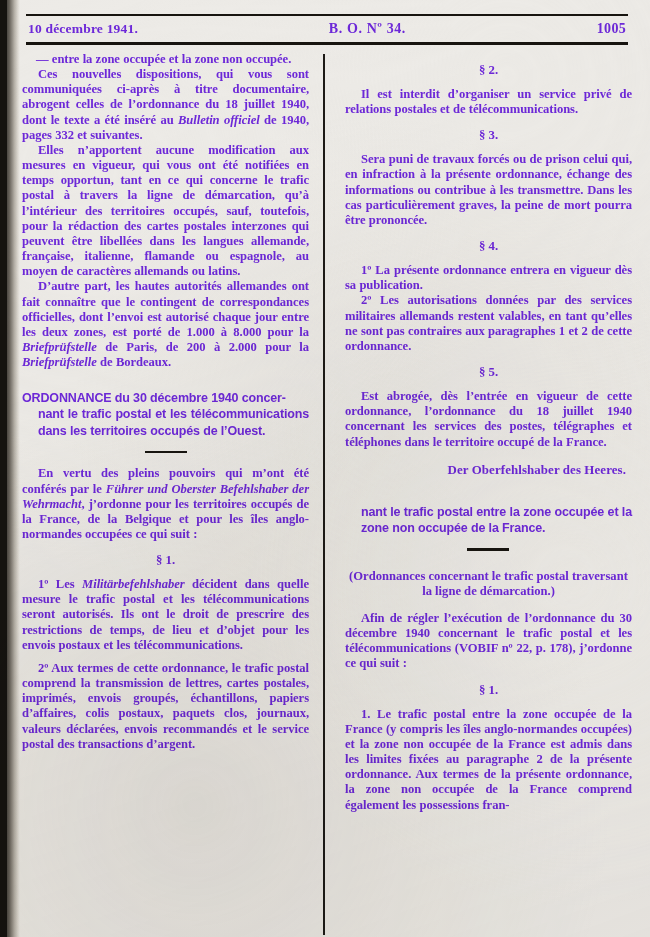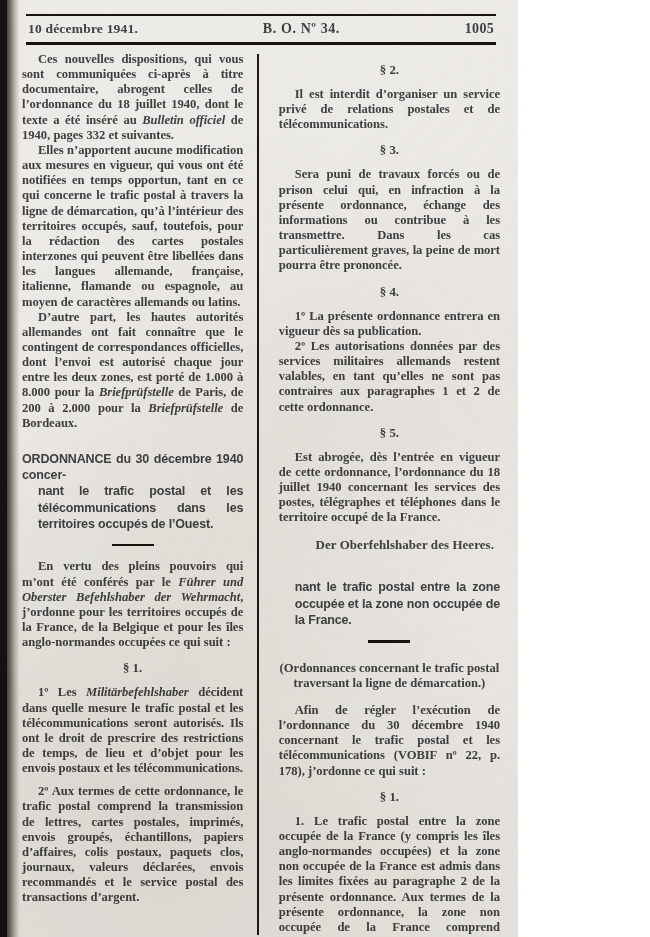--- a/index.html
+++ b/index.html
@@ -3,26 +3,26 @@
 <meta charset="utf-8">
 <style>
   html, body {
     margin: 0;
     padding: 0;
     background: #ffffff;
   }
 
   .page {
     position: relative;
-    width: 518px;
+    width: 650px;
     height: 937px;
     overflow: hidden;
     background: #edebe7;
     font-family: "Liberation Serif", "DejaVu Serif", serif;
-    color: #404040;
+    color: #6d28d9;
     box-sizing: border-box;
   }
 
   
   .paper-texture {
     position: absolute;
     inset: 0;
     pointer-events: none;
     background:
       radial-gradient(circle at 12% 18%, rgba(255,255,255,0.55) 0%, rgba(255,255,255,0) 42%),
@@ -207,20 +207,21 @@
         <span class="masthead-center">B. O. Nº 34.</span>
         <span class="masthead-page">1005</span>
       </div>
       <div class="rule-bottom"></div>
     </div>
 
     <div class="columns">
 
       <div class="col col-left">
 
+        <p class="body dash">— entre la zone occupée et la zone non occupée.</p>
 
         <p class="body"><span>Ces nouvelles dispositions, qui vous sont communiquées ci-après à titre documentaire, abrogent celles de l’ordonnance du 18 juillet 1940, dont le texte a été inséré au </span><span class="it">Bulletin officiel</span><span> de 1940, pages 332 et suivantes.</span></p>
 
         <p class="body">Elles n’apportent aucune modification aux mesures en vigueur, qui vous ont été notifiées en temps opportun, tant en ce qui concerne le trafic postal à travers la ligne de démarcation, qu’à l’intérieur des territoires occupés, sauf, toutefois, pour la rédaction des cartes postales interzones qui peuvent être libellées dans les langues allemande, française, italienne, flamande ou espagnole, au moyen de caractères allemands ou latins.</p>
 
         <p class="body"><span>D’autre part, les hautes autorités allemandes ont fait connaître que le contingent de correspondances officielles, dont l’envoi est autorisé chaque jour entre les deux zones, est porté de 1.000 à 8.000 pour la </span><span class="it">Briefprüfstelle</span><span> de Paris, de 200 à 2.000 pour la </span><span class="it">Briefprüfstelle</span><span> de Bordeaux.</span></p>
 
         <div class="gap-lg"></div>
 
         <div class="ordonnance-head"><span>ORDONNANCE du 30 décembre 1940 concer-</span><span class="cont">nant le trafic postal et les télécommunications dans les territoires occupés de l’Ouest.</span></div>

